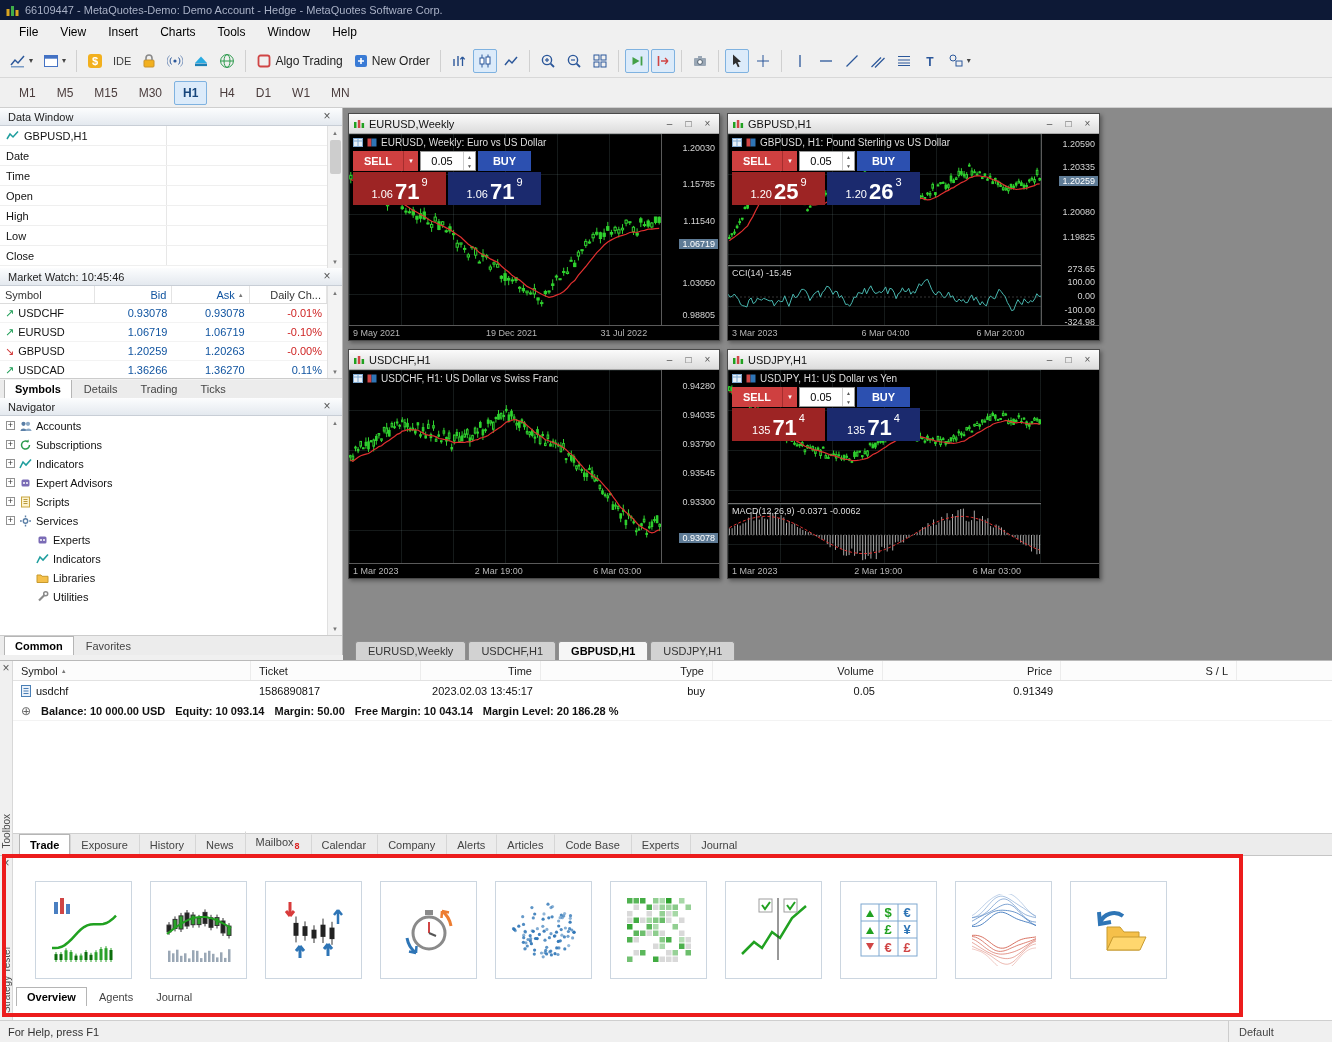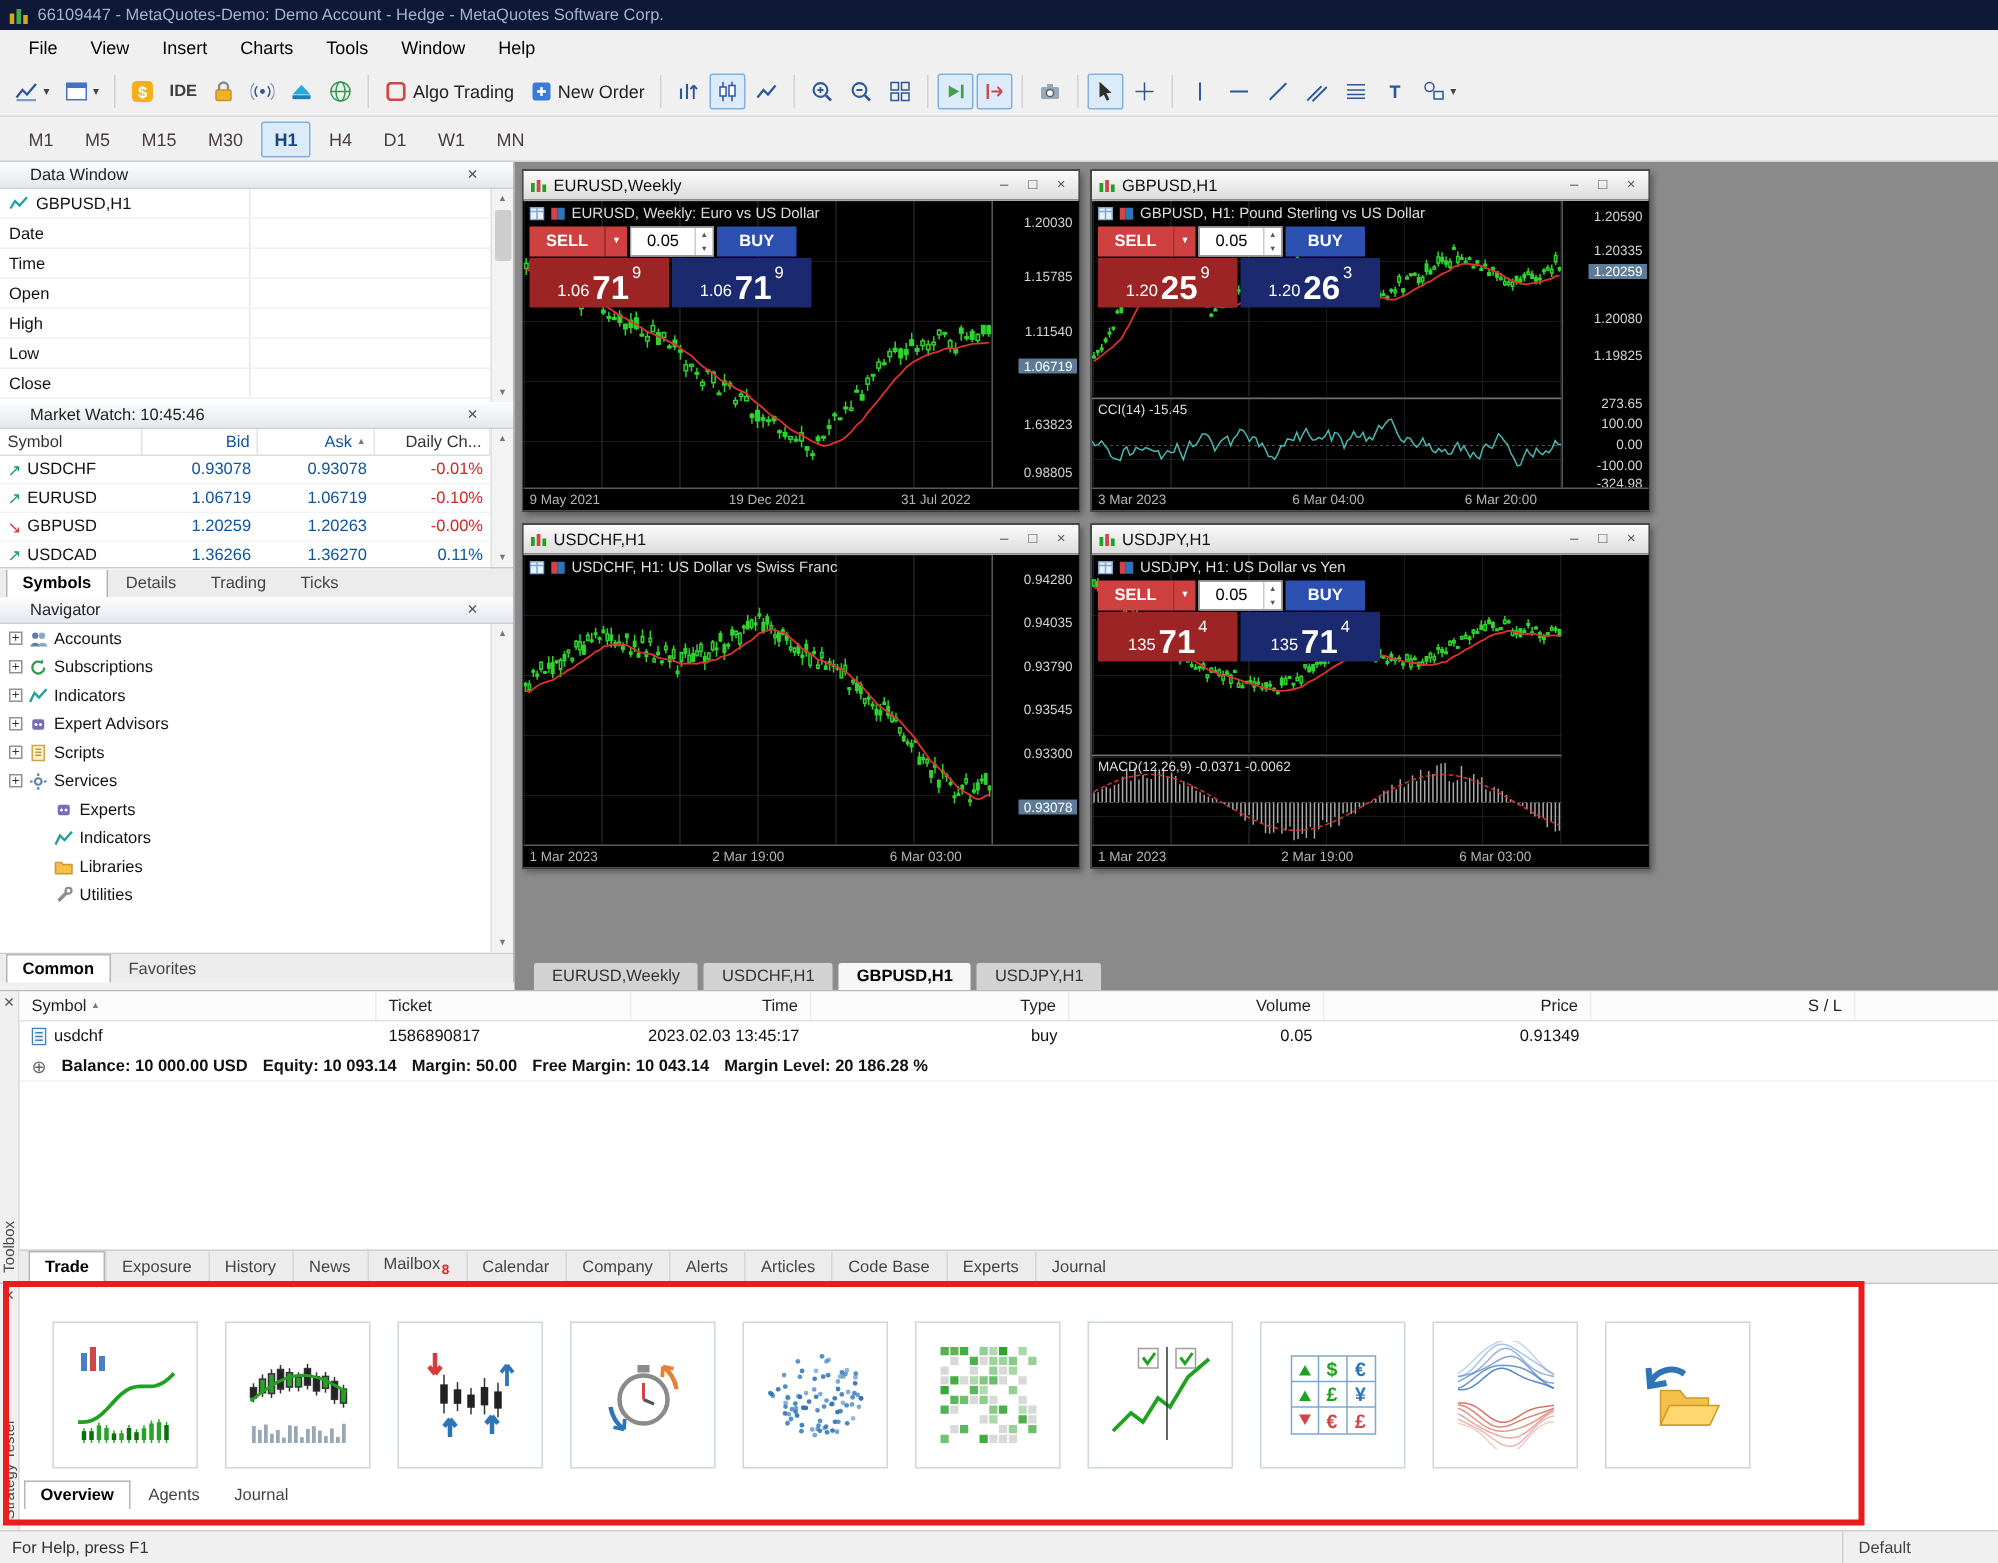--- a/index.html
+++ b/index.html
@@ -12,28 +12,28 @@
 
 .menubar{position:absolute;top:20px;left:0;right:0;height:24px;background:#f0f0f0;display:flex;align-items:center;padding-left:8px}
 .mi{padding:4px 11px;font-size:12px;color:#000}
 
 .toolbar{position:absolute;top:44px;left:0;right:0;height:34px;background:#f0f0f0;border-bottom:1px solid #d8d8d8;display:flex;align-items:center;padding-left:6px;gap:2px}
 .tbtn{height:24px;min-width:24px;display:flex;align-items:center;justify-content:center;gap:3px;padding:0 3px;border:1px solid transparent;border-radius:2px;color:#2c4f76}
 .tbtn.pressed{background:#dcebfa;border-color:#7fb2e0}
 .tsep{width:1px;height:22px;background:#d0d0d0;margin:0 4px}
 .tlabel{font-size:12px;color:#222}
 .dd::after{content:"▾";font-size:8px;color:#444}
-.idetxt{font-size:11px;font-weight:bold;color:#3d3d3d}
+.idetxt{font-size:11px;font-weight:normal;color:#3d3d3d}
 
 .tfbar{position:absolute;top:78px;left:0;right:0;height:30px;background:#f0f0f0;border-bottom:1px solid #cfcfcf;display:flex;align-items:center;padding-left:10px;gap:3px}
 .tf{padding:4px 8px;font-size:12px;color:#4a3c3c;border:1px solid transparent;border-radius:2px}
 .tf.active{background:#dcebfa;border-color:#7fb2e0;color:#17467c;font-weight:bold}
 
 .leftcol{position:absolute;top:108px;left:0;width:343px;height:547px;background:#fff;border-right:1px solid #b9b9b9;display:flex;flex-direction:column}
-.panel-h{height:18px;flex:none;background:linear-gradient(#fcfdfe,#e4e9ef);border-bottom:1px solid #c8ced6;display:flex;align-items:center;padding:0 20px;color:#222}
+.panel-h{height:18px;flex:none;background:linear-gradient(#fcfdfe,#e4e9ef);border-bottom:1px solid #c8ced6;display:flex;align-items:center;padding:0 8px;color:#222}
 .i-close{width:14px;text-align:center;color:#555;font-size:12px;line-height:13px;cursor:default}
 .i-close::before{content:"×"}
 .pbody{position:relative;background:#fff}
 .vscroll{position:absolute;right:0;top:0;bottom:0;width:15px;background:#f3f3f3;border-left:1px solid #e0e0e0;display:flex;flex-direction:column;align-items:center}
 .sa{width:13px;height:13px;display:flex;align-items:center;justify-content:center;color:#777;font-size:6px}
 .sa-up::before{content:"▲"}
 .sa-dn::before{content:"▼"}
 .thumb{width:11px;height:34px;background:#cdcdcd;border-radius:2px;margin:1px 0}
 
 .dwrow{height:20px;display:flex;align-items:center;border-bottom:1px solid #efefef;margin-right:15px}
@@ -858,21 +858,21 @@
                 <span class="psm">1.06</span>
                 <span class="pbg">71</span>
                 <span class="psup">9</span>
               </div>
           </div>
         </div>
         <div class="pscale" style="height:193px">
           <div class="pl" style="top:14px">1.20030</div>
           <div class="pl" style="top:50px">1.15785</div>
           <div class="pl" style="top:87px">1.11540</div>
-          <div class="pl" style="top:149px">1.63823</div>
+          <div class="pl" style="top:149px">1.03050</div>
           <div class="pl" style="top:181px">0.98805</div>
           <div class="ptag" style="top:110px">1.06719</div>
         </div>
         <div class="taxis">
           <span style="left:4px">9 May 2021</span>
           <span style="left:37%">19 Dec 2021</span>
           <span style="left:68%">31 Jul 2022</span>
         </div>
       </div>
     </div>

